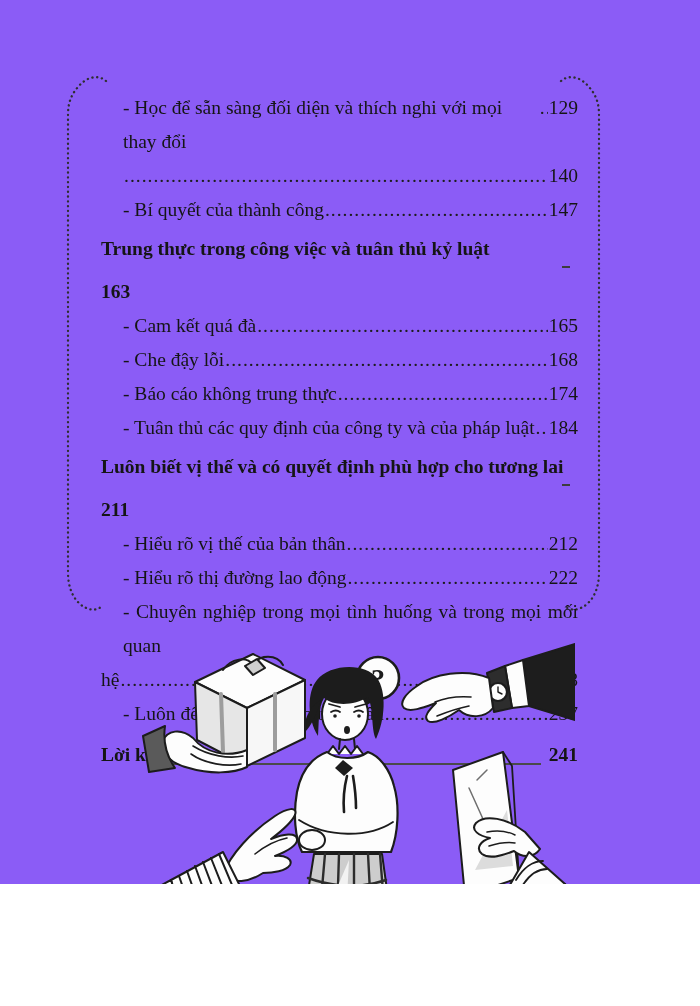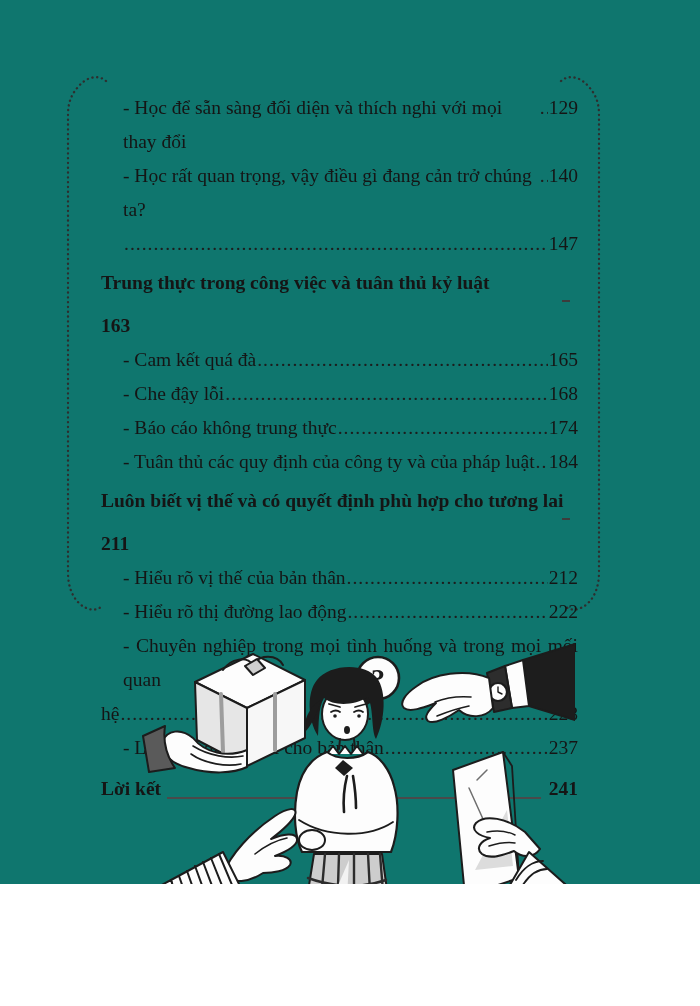--- a/index.html
+++ b/index.html
@@ -1,18 +1,18 @@
 <!DOCTYPE html>
 <html><head>
 <meta charset="utf-8">
 <style>
   html,body { margin:0; padding:0; background:#ffffff; }
   .page {
     position:relative; width:700px; height:884px;
-    background:#0f766e; overflow:hidden;
+    background:#8b5cf6; overflow:hidden;
     font-family:"Liberation Serif", serif; color:#151515;
   }
   
   .frame-svg { position:absolute; left:0; top:0; pointer-events:none; }
 
   
   .toc {
     position:absolute; left:68px; top:91px; width:531px;
     box-sizing:border-box; padding:0 21px 0 33px;
   }
@@ -71,25 +71,25 @@
   </svg>
 
   <div class="toc">
 
     <div class="row entry">
       <span class="txt">- Học để sẵn sàng đối diện và thích nghi với mọi thay đổi</span>
       <span class="leader dots"></span>
       <span class="pg">129</span>
     </div>
     <div class="row entry">
-      <span class="txt">- Học rất quan trọng, vậy điều gì đang cản trở chúng ta?</span>
       <span class="leader dots"></span>
       <span class="pg">140</span>
     </div>
     <div class="row entry">
+      <span class="txt">- Bí quyết của thành công</span>
       <span class="leader dots"></span>
       <span class="pg">147</span>
     </div>
 
     <div class="row heading">
       <span class="txt">Trung thực trong công việc và tuân thủ kỷ luật</span>
       <span class="leader line"></span>
       <span class="pg">163</span>
     </div>
     <div class="row entry">

